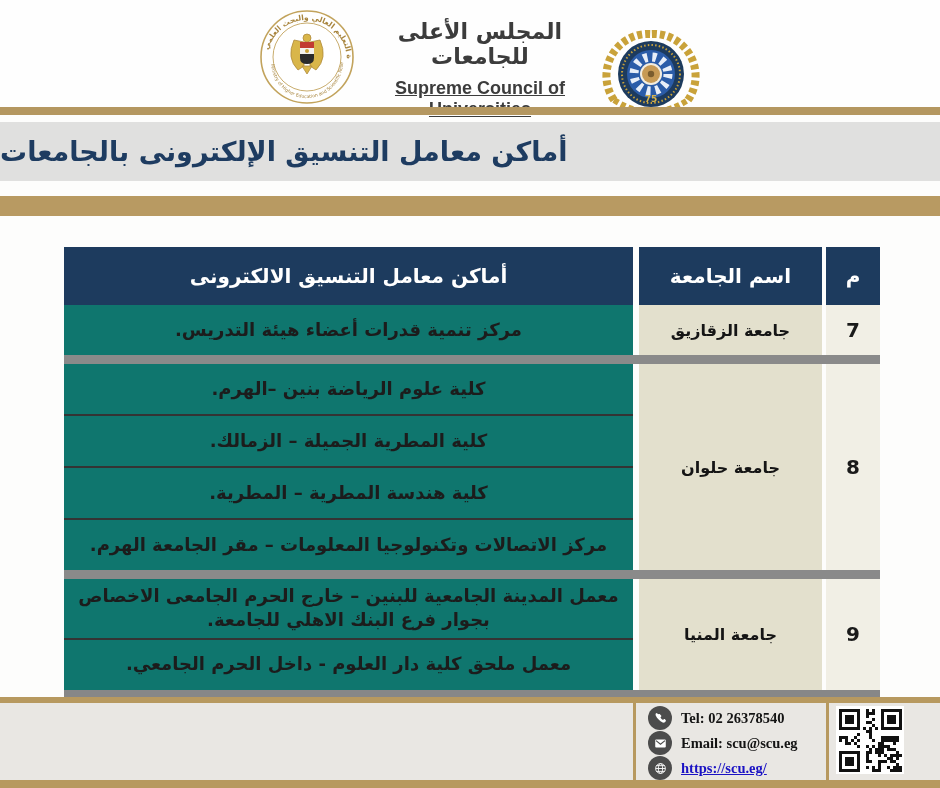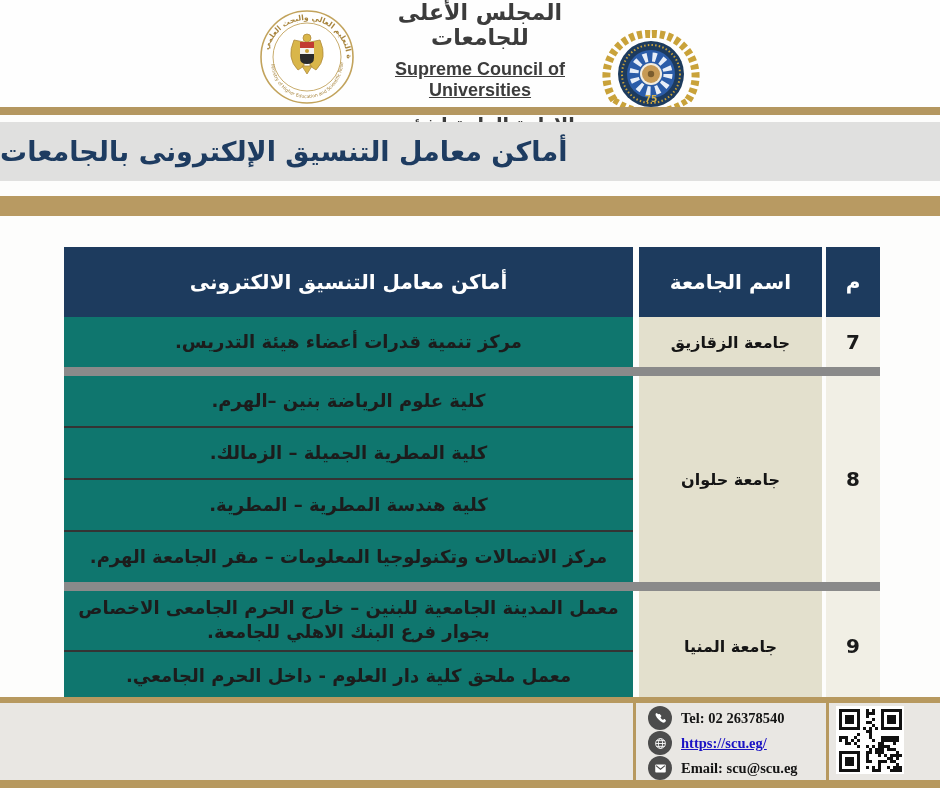--- a/index.html
+++ b/index.html
@@ -7,37 +7,37 @@
     width:940px;height:788px;position:relative;overflow:hidden;
     background:#fdfdfc;
     font-family:"DejaVu Sans",sans-serif;
   }
   .abs{position:absolute;}
 
   
   .logo-row{top:0;left:0;width:940px;height:107px;background:#fefefe;}
   .seal-left{left:256px;top:8px;width:102px;height:97px;}
   .seal-right{left:598px;top:28px;width:106px;height:94px;}
-  .org-block{left:352px;top:0;width:256px;text-align:center;color:#3c3c3c;}
+  .org-block{left:352px;top:19px;width:256px;text-align:center;color:#3c3c3c;}
   .org-ar{font-size:22px;font-weight:bold;direction:rtl;line-height:1.15;}
   .org-en{font-size:18px;font-weight:600;margin-top:8px;font-family:"Liberation Sans",sans-serif;text-decoration:underline;}
   .dept-ar{font-size:19px;font-weight:bold;direction:rtl;margin-top:12px;}
 
   
   .gold-bar-thin{top:107px;left:0;width:940px;height:8px;background:#b49760;}
   .title-banner{top:122px;left:0;width:940px;height:59px;background:#e0e0df;
     display:flex;align-items:center;justify-content:flex-start;}
   .title-banner span{color:#1e3c61;font-size:27px;font-weight:bold;direction:rtl;}
   .gold-bar-2{top:196px;left:0;width:940px;height:20px;background:#b89a62;}
 
   
   .tbl-wrap{top:247px;left:64px;width:816px;}
   table{border-collapse:collapse;width:816px;direction:rtl;table-layout:fixed;}
   col.c-num{width:56px;} col.c-uni{width:188px;} col.c-loc{width:572px;}
-  th{background:#1d3b5e;color:#fff;font-size:20px;font-weight:bold;height:38px;padding:16px 6px;}
+  th{background:#1d3b5e;color:#fff;font-size:20px;font-weight:bold;height:38px;padding:10px 6px;}
   th.uni,td.uni{border-left:6px solid #fdfdfc;border-right:4px solid #fdfdfc;}
   td{text-align:center;vertical-align:middle;}
   td.num{background:#f1efe5;font-size:20px;font-weight:bold;color:#1a1a1a;}
   td.uni{background:#e3e0cd;font-size:16px;font-weight:bold;color:#151515;}
   td.loc{background:#0f766e;font-size:18px;font-weight:bold;color:#1c1c1c;
     height:40px;padding:5px 14px;line-height:1.35;}
   tr.cont td.loc{border-top:2px solid #343434;}
   tr.gsep td{height:9px;background:#8a8a8a;padding:0;}
   tr.gsep.last td{height:12px;background:#878787;}
 
@@ -183,38 +183,38 @@
   <div class="c-row">
     <span class="c-ico">
       <svg width="13" height="13" viewBox="0 0 16 16" fill="#fff">
         <path d="M6.2 1.6c.5-.5 1.3-.5 1.8 0l1.7 1.7c.5.5.5 1.3 0 1.8l-1 1c.9 1.6 2.2 2.9 3.8 3.8l1-1c.5-.5 1.3-.5 1.8 0l1.1 1.1c.5.5.5 1.3 0 1.8l-.9.9c-.9.9-2.3 1.2-3.5.7-2.2-1-4.2-2.5-5.9-4.2C4.4 7.5 2.9 5.5 1.9 3.3c-.5-1.2-.2-2.6.7-3.5z" transform="translate(0.5,1.5) scale(0.85)"></path>
       </svg>
     </span>
     <span class="c-txt">Tel:  02 26378540</span>
   </div>
   <div class="c-row">
     <span class="c-ico">
+      <svg width="13" height="13" viewBox="0 0 16 16">
+        <rect x="1.5" y="3" width="13" height="10" rx="1.2" fill="#fff"></rect>
+        <polyline points="2.5,4.5 8,9 13.5,4.5" fill="none" stroke="#4c4c4c" stroke-width="1.4"></polyline>
+      </svg>
+    </span>
+    <span class="c-txt">Email:  scu@scu.eg</span>
+  </div>
+  <div class="c-row">
+    <span class="c-ico">
       <svg width="13" height="13" viewBox="0 0 16 16" fill="none" stroke="#fff" stroke-width="1.1">
         <circle cx="8" cy="8" r="6"></circle>
         <ellipse cx="8" cy="8" rx="2.6" ry="6"></ellipse>
         <line x1="2" y1="8" x2="14" y2="8"></line>
         <line x1="2.8" y1="4.5" x2="13.2" y2="4.5"></line>
         <line x1="2.8" y1="11.5" x2="13.2" y2="11.5"></line>
       </svg>
     </span>
     <a class="c-txt c-link" href="#">https://scu.eg/</a>
-  </div>
-  <div class="c-row">
-    <span class="c-ico">
-      <svg width="13" height="13" viewBox="0 0 16 16">
-        <rect x="1.5" y="3" width="13" height="10" rx="1.2" fill="#fff"></rect>
-        <polyline points="2.5,4.5 8,9 13.5,4.5" fill="none" stroke="#4c4c4c" stroke-width="1.4"></polyline>
-      </svg>
-    </span>
-    <span class="c-txt">Email:  scu@scu.eg</span>
   </div>
 </div>
 
 <div class="abs qr-box">
     <svg width="63" height="63" viewBox="0 0 63 63" fill="#111">
       <rect x="0" y="0" width="3" height="3"></rect>
       <rect x="3" y="0" width="3" height="3"></rect>
       <rect x="6" y="0" width="3" height="3"></rect>
       <rect x="9" y="0" width="3" height="3"></rect>
       <rect x="12" y="0" width="3" height="3"></rect>

